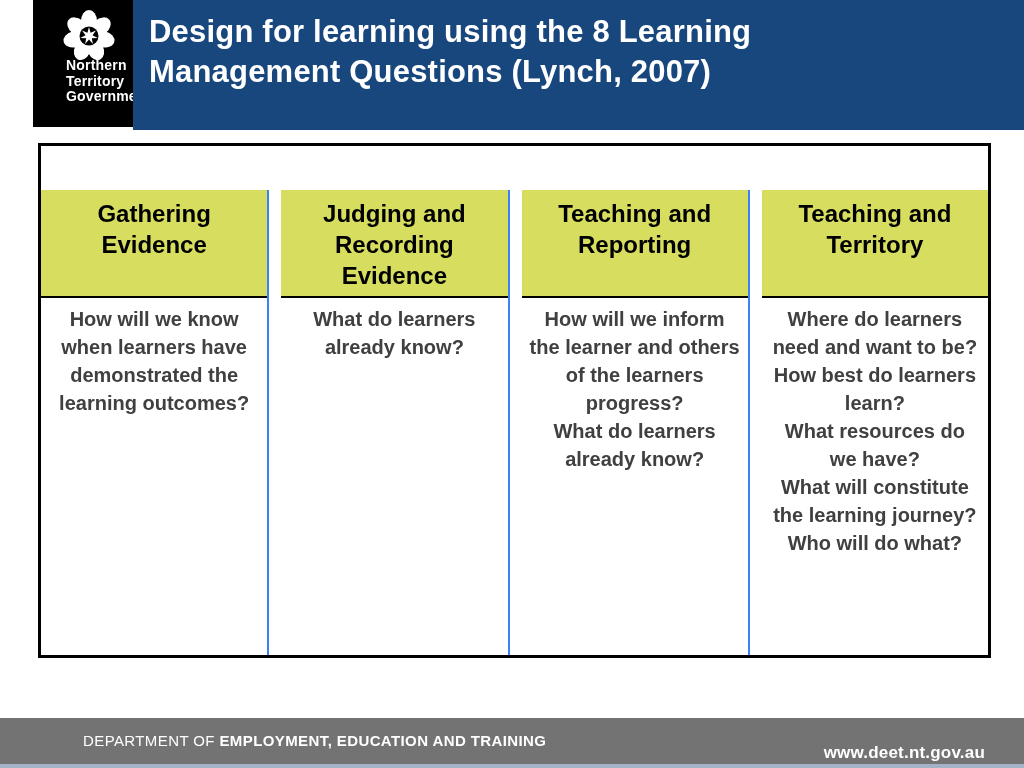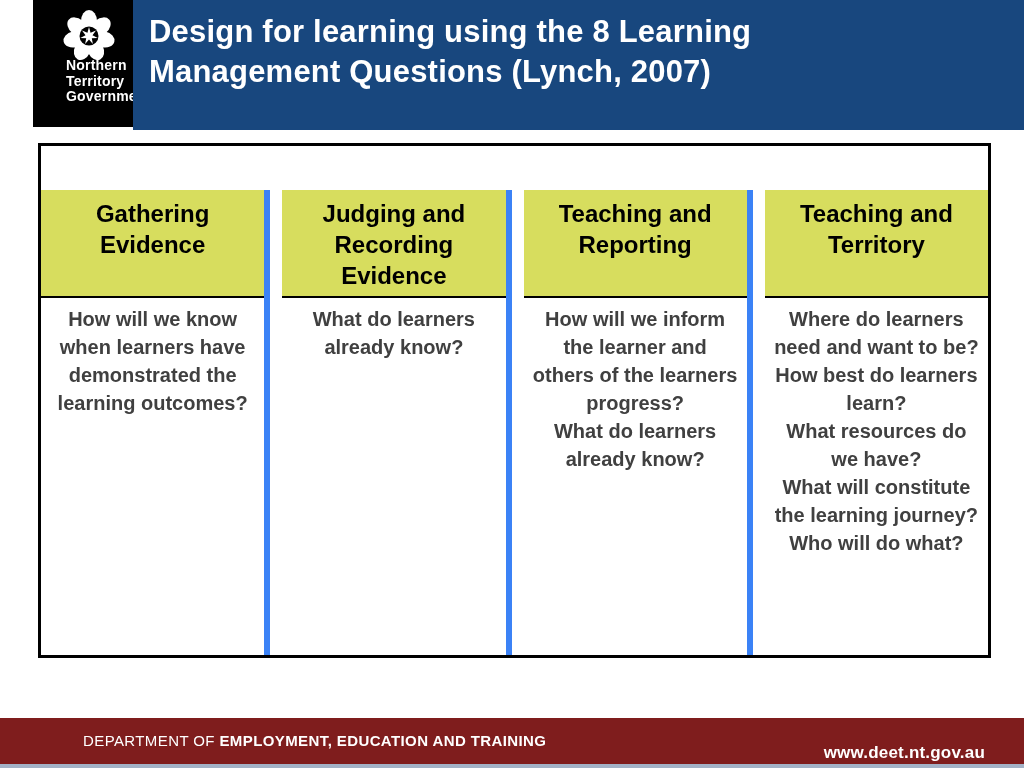--- a/index.html
+++ b/index.html
@@ -65,21 +65,21 @@
     box-sizing: border-box;
     background: #ffffff;
   }
   .lm-col {
     flex: 1 1 0;
     display: flex;
     flex-direction: column;
     box-sizing: border-box;
     margin-top: 44px;
   }
-  .lm-col + .lm-col { border-left: 6px solid #3b82f6; padding-left: 12px; }
+  .lm-col + .lm-col { border-left: 2px solid #3b82f6; padding-left: 12px; }
   .lm-col-header {
     height: 108px;
     box-sizing: border-box;
     background: #d7dd5e;
     border-bottom: 2px solid #000000;
     color: #000000;
     font-size: 24px;
     line-height: 31px;
     font-weight: bold;
     text-align: center;
@@ -98,21 +98,21 @@
   .mt-a { margin-top: 34px; }   
   .mt-b { margin-top: 46px; }   
   .mt-c { margin-top: 28px; }   
   .mt-d { margin-top: 6px; text-align: center; }    
 
   
   .footer-bar {
     position: absolute;
     left: 0; top: 718px;
     width: 1024px; height: 50px;
-    background: #7f1d1d;
+    background: #737373;
     display: flex;
     align-items: center;
     justify-content: space-between;
     box-sizing: border-box;
     padding: 0 39px 6px 83px;
   }
   .footer-bar::after {
     content: "";
     position: absolute;
     left: 0; bottom: 0;

